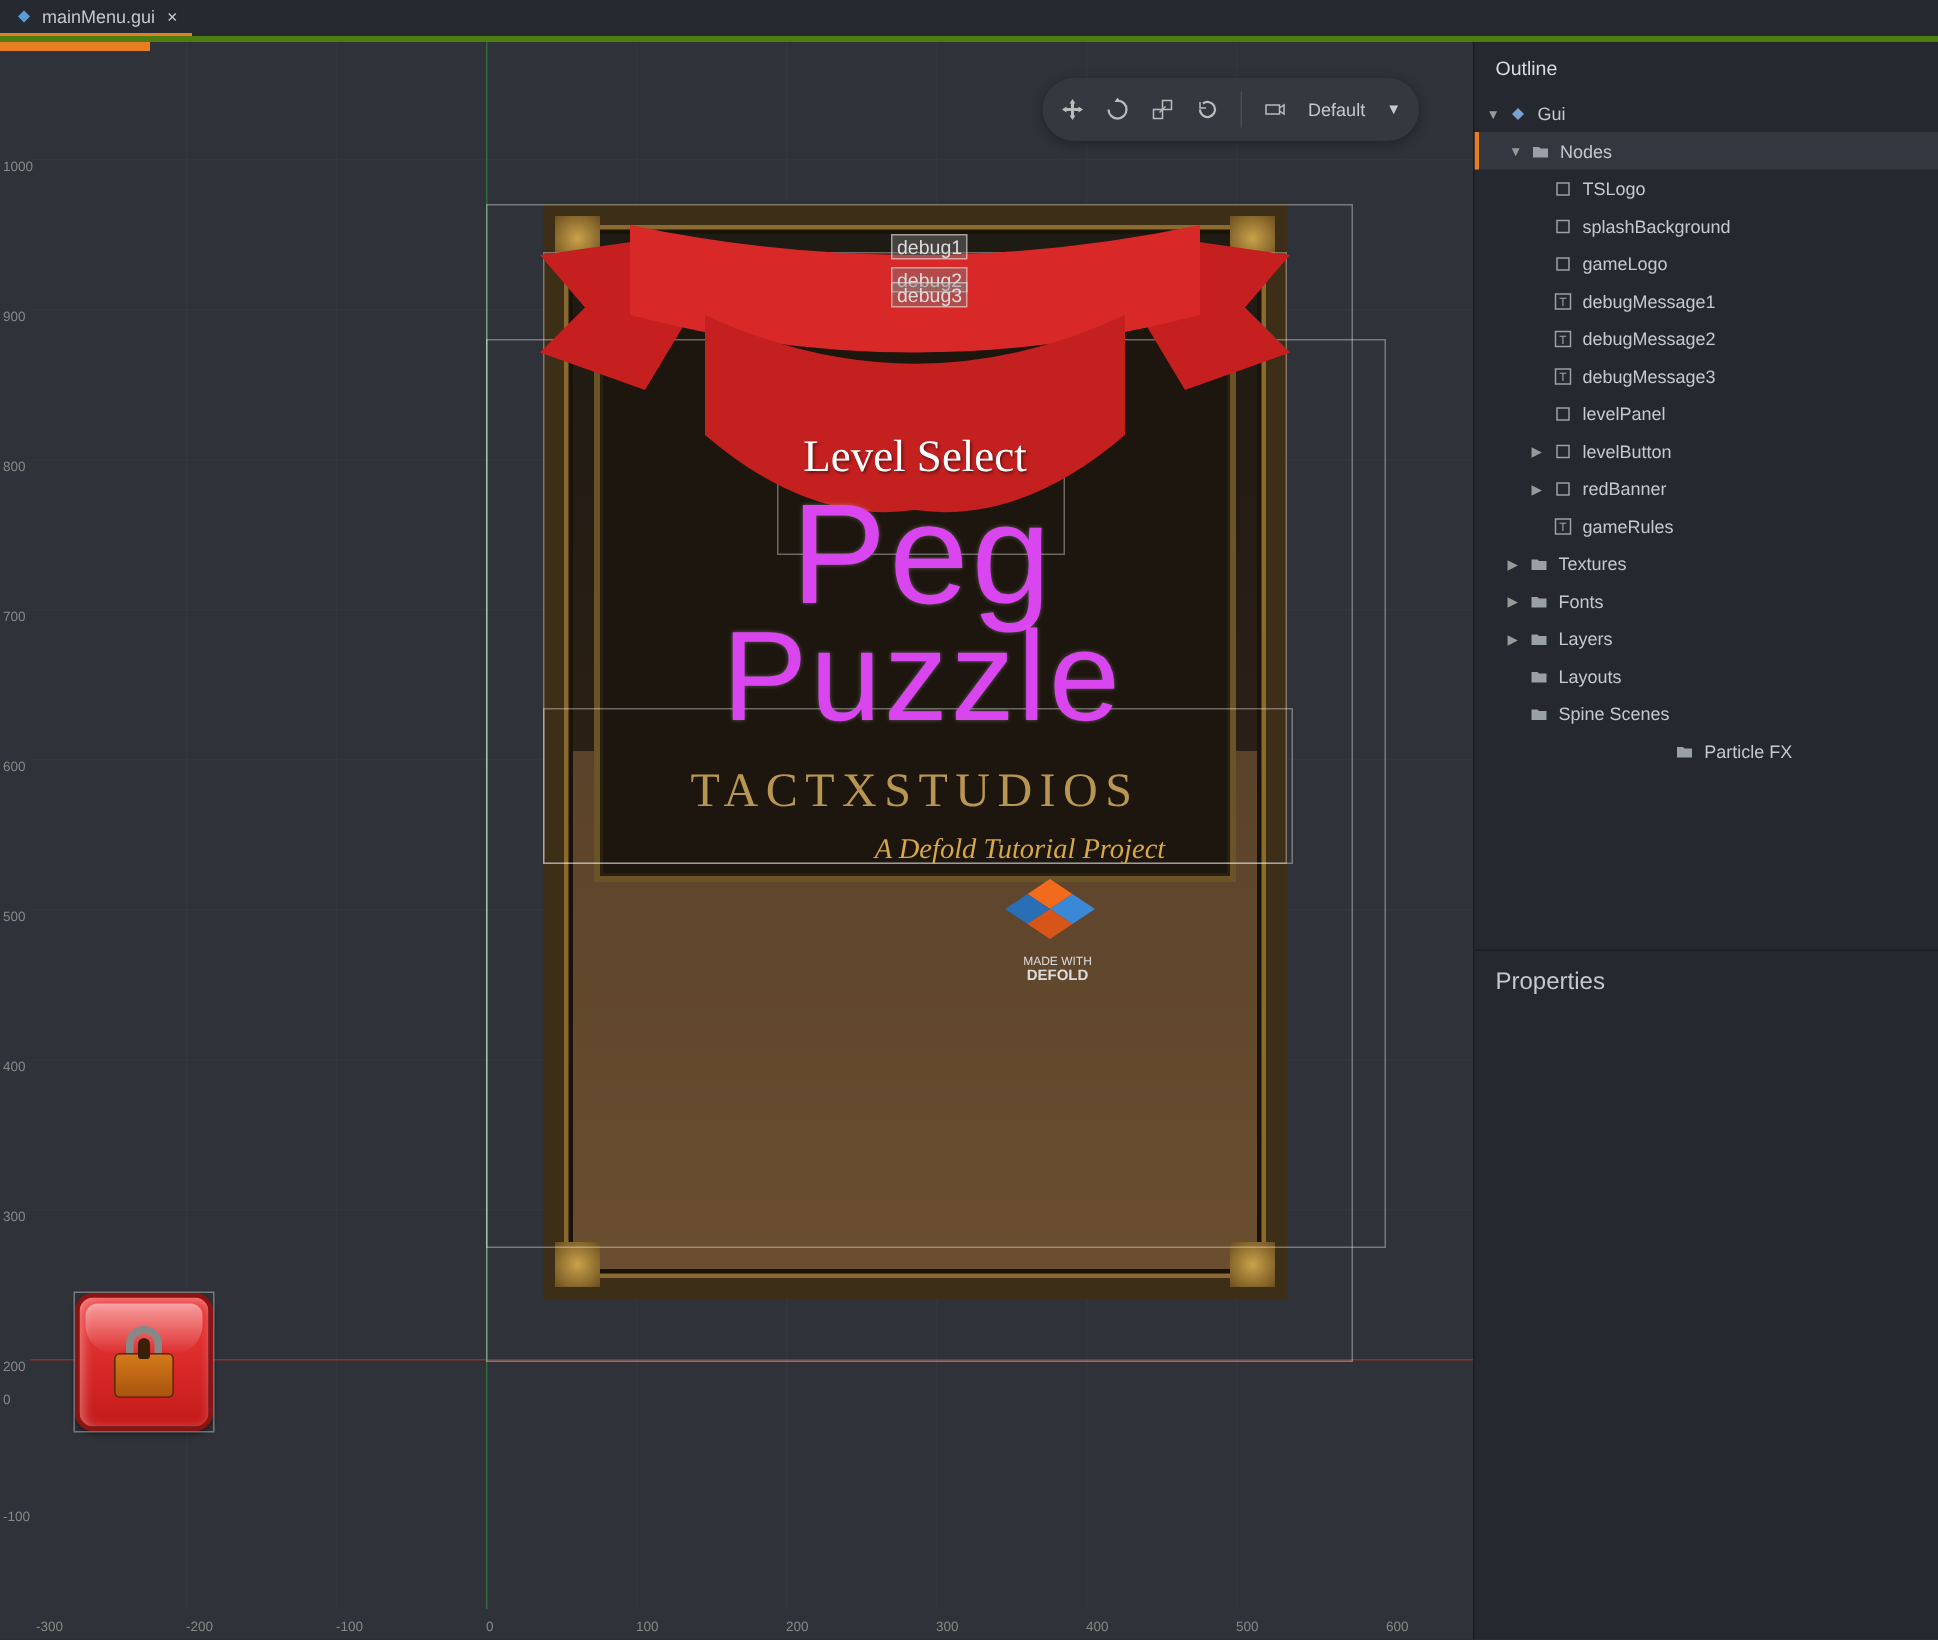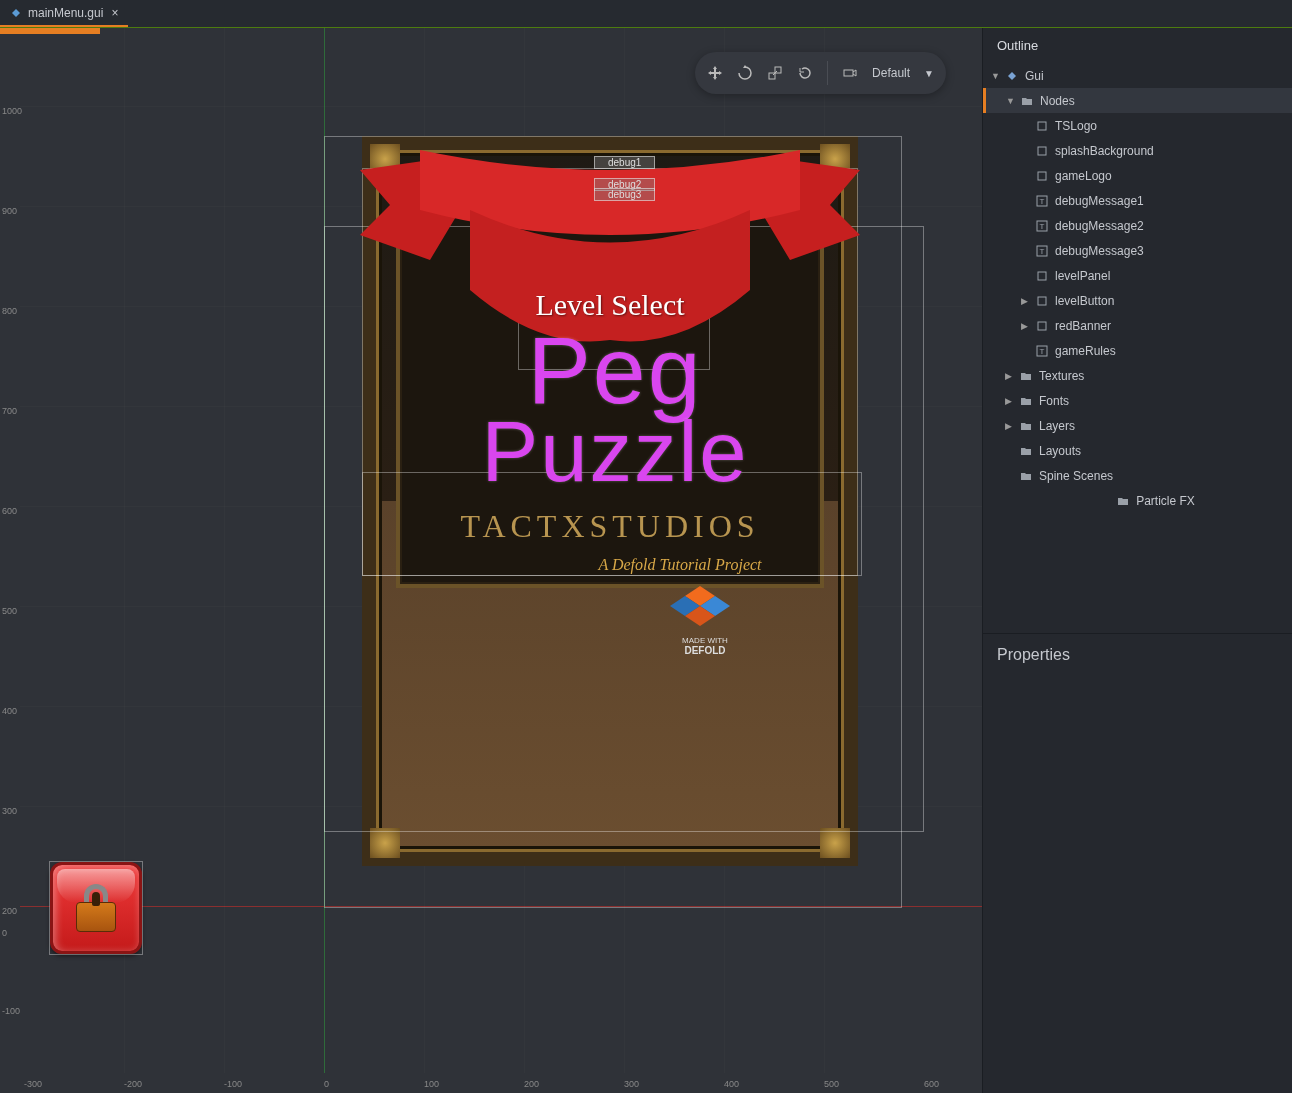--- a/index.html
+++ b/index.html
@@ -1,19 +1,19 @@
 <!DOCTYPE html>
 <html><head>
 <meta charset="utf-8">
 <style>
 * { margin: 0; padding: 0; box-sizing: border-box; font-family: Arial, sans-serif; }
 body { background: #2a2d33; color: #c5c8ce; overflow: hidden; width: 1292px; height: 1093px; position: relative; }
 
 
-.tab-bar { height: 28px; background: #262a30; display: flex; align-items: center; border-bottom: 1px solid #4d7c0f; }
+.tab-bar { height: 28px; background: #262a30; display: flex; align-items: center; border-bottom: 4px solid #4d7c0f; }
 .tab { display: flex; align-items: center; padding: 0 10px; height: 100%; font-size: 12px; border-bottom: 2px solid #e67e22; position: relative; }
 .tab .file-icon { width: 12px; height: 12px; margin-right: 6px; }
 .tab .close { margin-left: 8px; font-size: 12px; cursor: pointer; }
 
 
 .main { display: flex; height: calc(100% - 28px); }
 .editor-area { flex: 1; position: relative; background: #2f3238; overflow: hidden; }
 .right-panel { width: 310px; background: #25282e; border-left: 1px solid #1a1d22; display: flex; flex-direction: column; }
 
 
@@ -42,27 +42,27 @@
 
 .splash-bg { position:absolute; background: linear-gradient(#1e1a14, #2a1f14 50%, #5a422a 50%, #6b4e30); border: 14px solid #3d2e18; box-shadow: inset 0 0 0 3px #8a6a2f, inset 0 0 0 6px #1a1408; }
 .frame-corner { position:absolute; width:30px; height:30px; background: radial-gradient(#c9a24a, #6b4e1f); }
 .dark-panel { position:absolute; background:#1c160e; border:4px solid #6b5328; box-shadow: inset 0 0 0 2px #2a2012; }
 
 .red-banner { position:absolute; }
 .banner-text { position:absolute; color:#fff; font-family:'Times New Roman',serif; font-size:30px; text-align:center; width:100%; text-shadow:1px 1px 2px rgba(0,0,0,.5); }
 
 .game-title { position:absolute; color:#d946ef; font-family:'Brush Script MT', cursive, serif; text-align:center; text-shadow: 0 0 3px rgba(255,255,255,.3); letter-spacing: 2px; }
 .studio-text { position:absolute; color:#b89550; font-family:'Times New Roman',serif; letter-spacing:5px; font-size:32px; text-align:center; width:100%; }
-.tagline { position:absolute; color:#d8a848; font-family:'Times New Roman',serif; font-style:italic; font-size:16px; text-align:center; }
+.tagline { position:absolute; color:#d8a848; font-family:'Times New Roman',serif; font-style:italic; font-size:19px; text-align:center; }
 
 .rules-box { position:absolute; border:1px solid rgba(255,255,255,.2); padding:10px; color:#cfa860; font-family:'Times New Roman',serif; font-style:italic; font-size:17px; text-align:center; line-height:1.5; }
 
 .defold-logo { position:absolute; font-size:10px; color:#ddd; text-align:center; }
 
-.debug-label { position:absolute; background:rgba(128,128,128,.4); border:1px solid rgba(255,255,255,.5); font-size:10px; color:#ddd; padding:0 13px; }
+.debug-label { position:absolute; background:rgba(128,128,128,.4); border:1px solid rgba(255,255,255,.5); font-size:13px; color:#ddd; padding:0 3px; }
 
 .lock-btn { position:absolute; width:92px; height:92px; background: linear-gradient(#ef3a3a,#c41a1a); border-radius:12px; border:3px solid #8a1414; box-shadow: inset 2px 2px 8px rgba(255,255,255,.4), 0 2px 4px rgba(0,0,0,.5); display:flex; align-items:center; justify-content:center; }
 .lock-btn::before { content:''; position:absolute; top:4px; left:4px; right:4px; height:40%; background: linear-gradient(rgba(255,255,255,.5), transparent); border-radius: 8px 8px 20px 20px; }
 .lock-icon { position:relative; width:40px; height:48px; }
 .lock-body { position:absolute; bottom:0; width:40px; height:30px; background:linear-gradient(#d47a1a,#a8540f); border-radius:4px; border:1px solid #5a2c07; }
 .lock-shackle { position:absolute; top:0; left:8px; width:24px; height:26px; border:5px solid #888; border-bottom:none; border-radius:12px 12px 0 0; }
 .lock-hole { position:absolute; top:8px; left:16px; width:8px; height:14px; background:#3a2008; border-radius:4px 4px 2px 2px; }
 
 
 .panel-header { padding: 10px 14px; font-size: 13px; color:#d8dbe0; }

